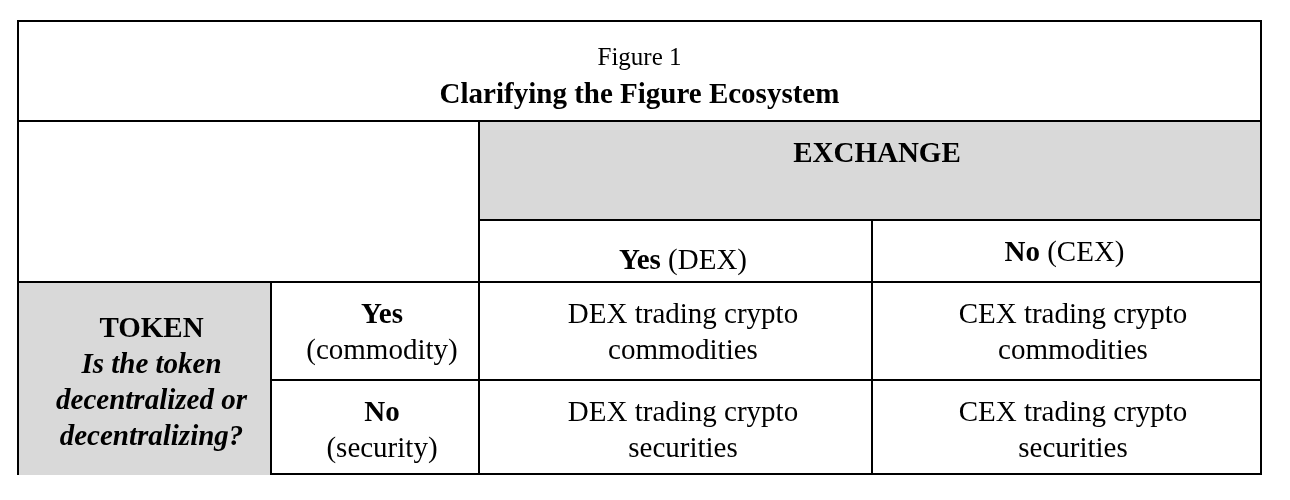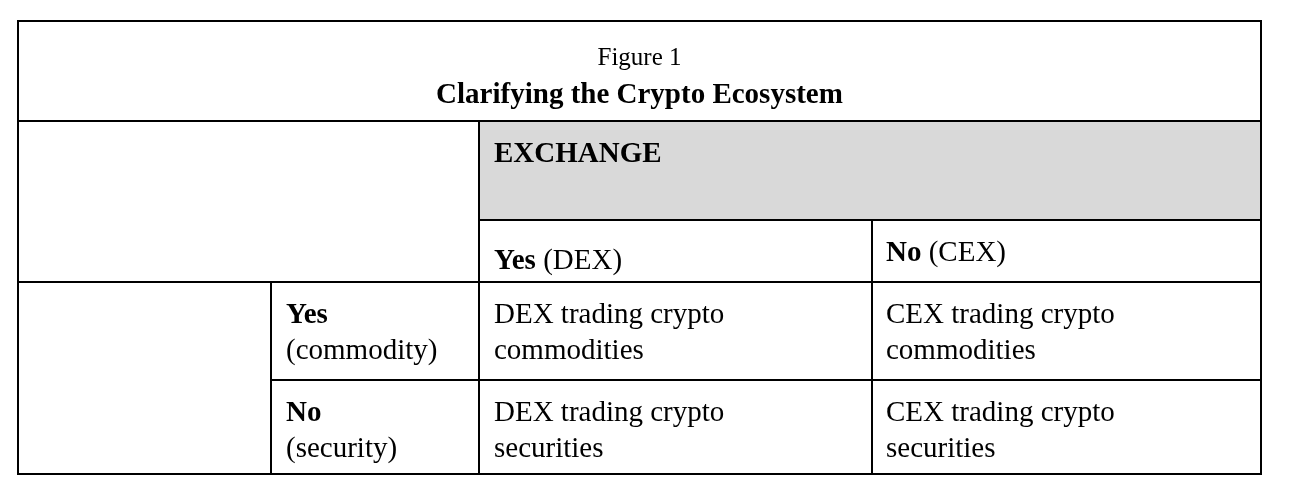--- a/index.html
+++ b/index.html
@@ -1,51 +1,57 @@
 <!DOCTYPE html>
 <html><head>
 <meta charset="utf-8">
 <style>
   html, body { margin: 0; padding: 0; background: #ffffff; }
   body { width: 1290px; height: 500px; position: relative; overflow: hidden;
          font-family: "Liberation Serif", "DejaVu Serif", serif; color: #000; }
   .frame { position: absolute; left: 17px; top: 20px; width: 1245px; height: 455px;
            border: 2px solid #000; box-sizing: border-box; }
-  .cell { position: absolute; box-sizing: border-box; }
+  .cell { position: absolute; box-sizing: border-box; text-align: center; }
   .gray { background: #d9d9d9; }
   .hl { position: absolute; background: #000; height: 2px; }
   .vl { position: absolute; background: #000; width: 2px; }
   .title-wrap { position: absolute; left: 0; top: 0; width: 100%; height: 98px; text-align: center; }
   .fig-num { font-size: 25px; line-height: 36px; margin-top: 17px; }
   .fig-title { font-size: 29px; line-height: 36px; font-weight: bold; }
   .txt { font-size: 29px; line-height: 36px; }
   .b { font-weight: bold; }
   .bi { font-weight: bold; font-style: italic; }
 </style>
 </head>
 <body>
 
 <div class="frame">
 
   <div class="title-wrap">
     <div class="fig-num">Figure 1</div>
-    <div class="fig-title">Clarifying the Crypto Ecosystem</div>
+    <div class="fig-title">Clarifying the Figure Ecosystem</div>
   </div>
 
   <div class="cell gray" style="left:461px; top:100px; width:780px; height:97px; padding:12px 0 0 14px;">
     <div class="txt b">EXCHANGE</div>
   </div>
 
   <div class="cell" style="left:461px; top:207px; width:392px; height:60px; padding:12px 0 0 14px;">
     <span class="txt b">Yes</span><span class="txt"> (DEX)</span>
   </div>
   <div class="cell" style="left:854px; top:199px; width:387px; height:52px; padding:12px 17px 0 13px;">
     <span class="txt b">No</span><span class="txt"> (CEX)</span>
   </div>
 
+  <div class="cell gray" style="left:0; top:261px; width:251px; height:192px; padding:26px 0 0 14px;">
+    <div class="txt b">TOKEN</div>
+    <div class="txt bi">Is the token</div>
+    <div class="txt bi">decentralized or</div>
+    <div class="txt bi">decentralizing?</div>
+  </div>
 
   <div class="cell" style="left:253px; top:261px; width:206px; height:96px; padding:12px 0 0 14px;">
     <div class="txt b">Yes</div>
     <div class="txt">(commodity)</div>
   </div>
   <div class="cell" style="left:461px; top:261px; width:392px; height:96px; padding:12px 0 0 14px;">
     <div class="txt">DEX trading crypto</div>
     <div class="txt">commodities</div>
   </div>
   <div class="cell" style="left:854px; top:261px; width:387px; height:96px; padding:12px 0 0 13px;">

